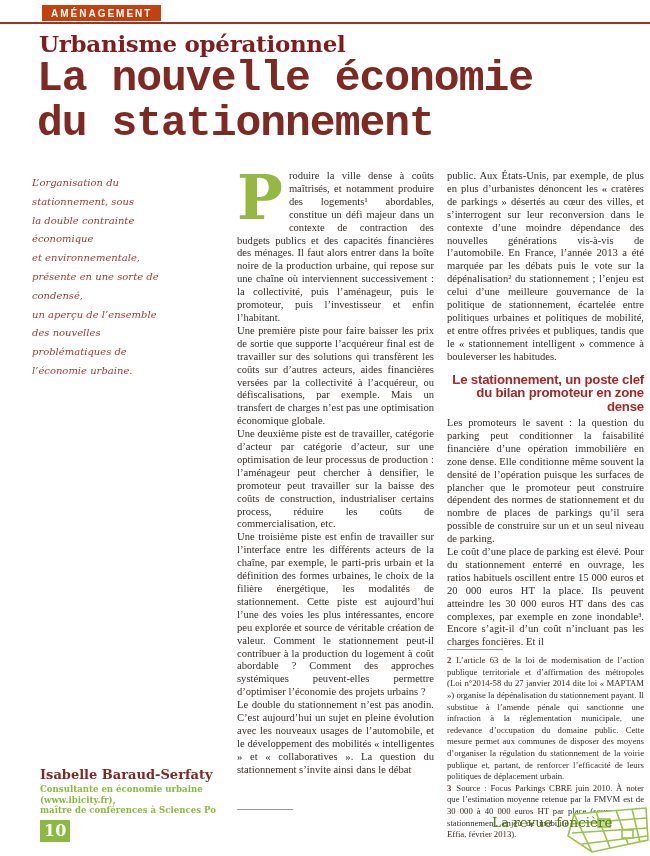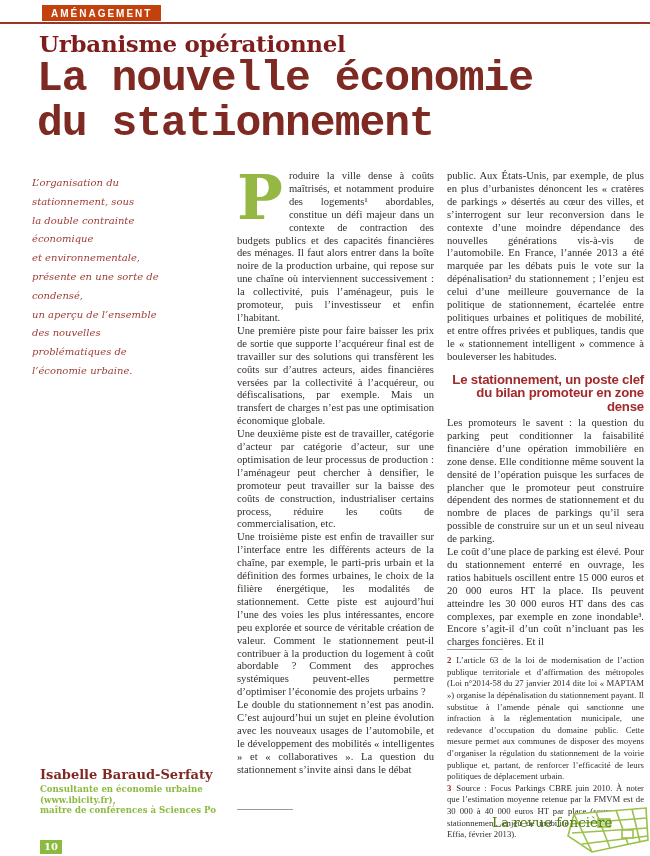--- a/index.html
+++ b/index.html
@@ -61,22 +61,22 @@
   .author{position:absolute;left:40px;top:767px;}
   .author-name{
     font-family:"DejaVu Serif",serif;font-weight:bold;
     font-size:13px;color:#7e2a23;margin-bottom:2px;
   }
   .author-line{
     font-family:"DejaVu Serif",serif;font-weight:bold;
     font-size:8.6px;line-height:10.6px;color:#8cb93f;
   }
   .page-num{
-    position:absolute;left:40px;top:840px;background:#8cb93f;color:#fff;
-    font-family:"DejaVu Serif",serif;font-weight:bold;font-size:10px;
+    position:absolute;left:40px;top:820px;background:#8cb93f;color:#fff;
+    font-family:"DejaVu Serif",serif;font-weight:bold;font-size:16px;
     padding:1px 4px 2px 4px;
   }
   .brand-wrap{position:absolute;right:0;bottom:0;width:112px;height:50px;}
   .brand-map{position:absolute;right:0;bottom:0;}
   .brand-text{
     position:absolute;left:-46px;top:8px;
     font-family:"DejaVu Serif",serif;font-weight:normal;
     font-size:13.5px;color:#4d7c0f;white-space:nowrap;
   }
 </style>

